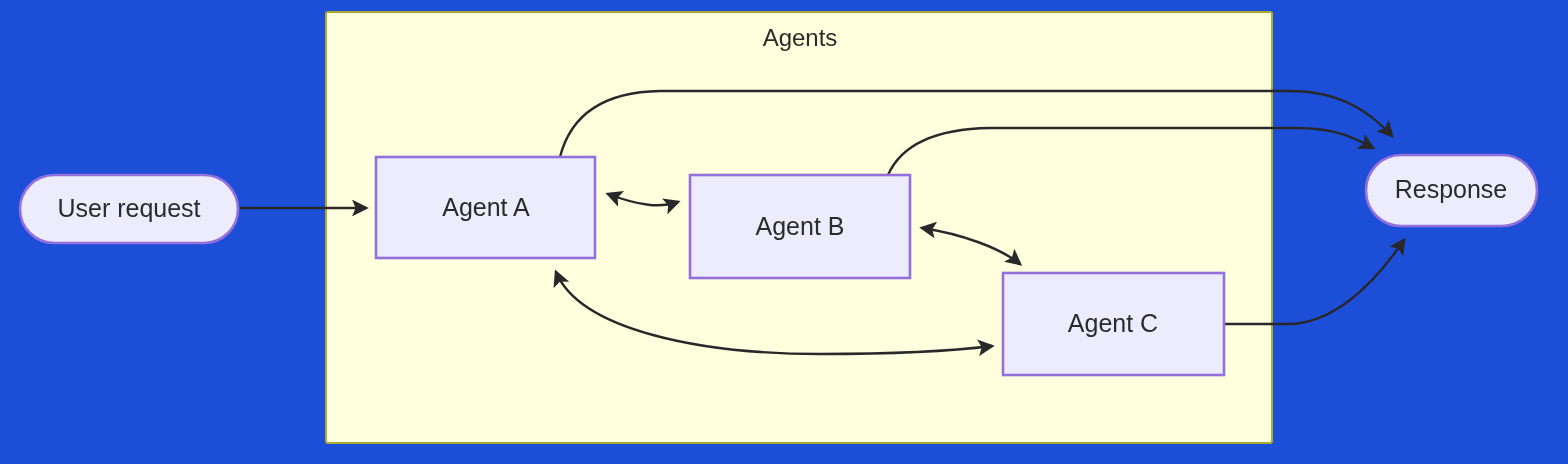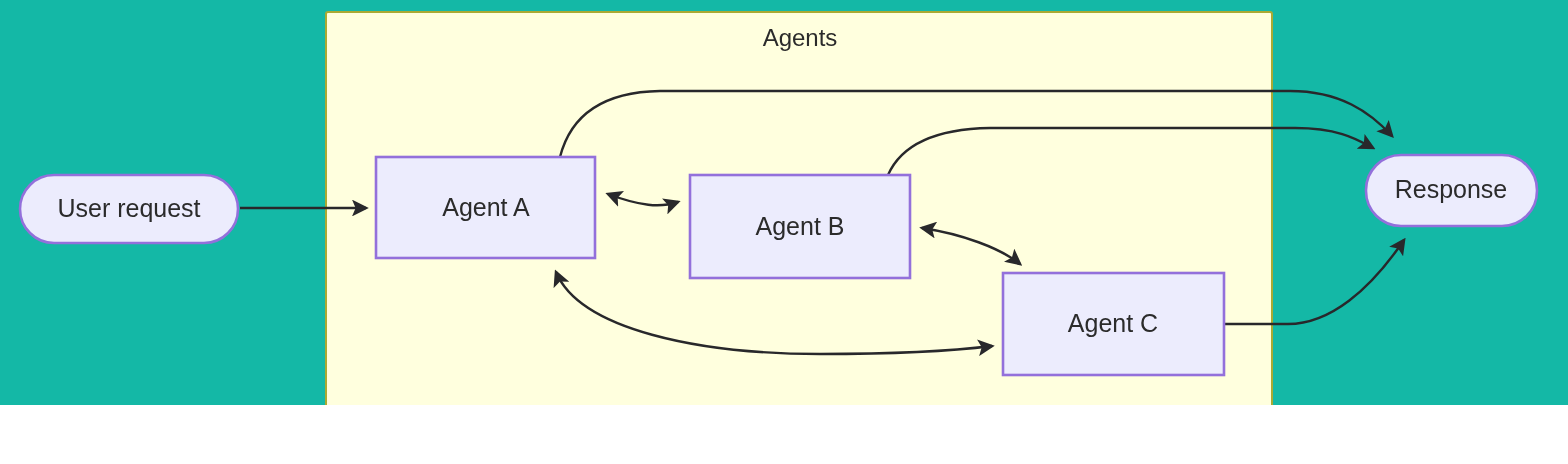--- a/index.html
+++ b/index.html
@@ -6,22 +6,22 @@
     margin: 0;
     padding: 0;
     background: #ffffff;
   }
   body {
     font-family: "Liberation Sans", "DejaVu Sans", sans-serif;
   }
   #diagram-root {
     position: relative;
     width: 1568px;
-    height: 405px;
-    background: #14b8a6;
+    height: 464px;
+    background: #1d4ed8;
     overflow: hidden;
   }
   #diagram-svg {
     position: absolute;
     left: 0;
     top: 0;
     width: 1568px;
     height: 464px;
   }
   .node-label {

